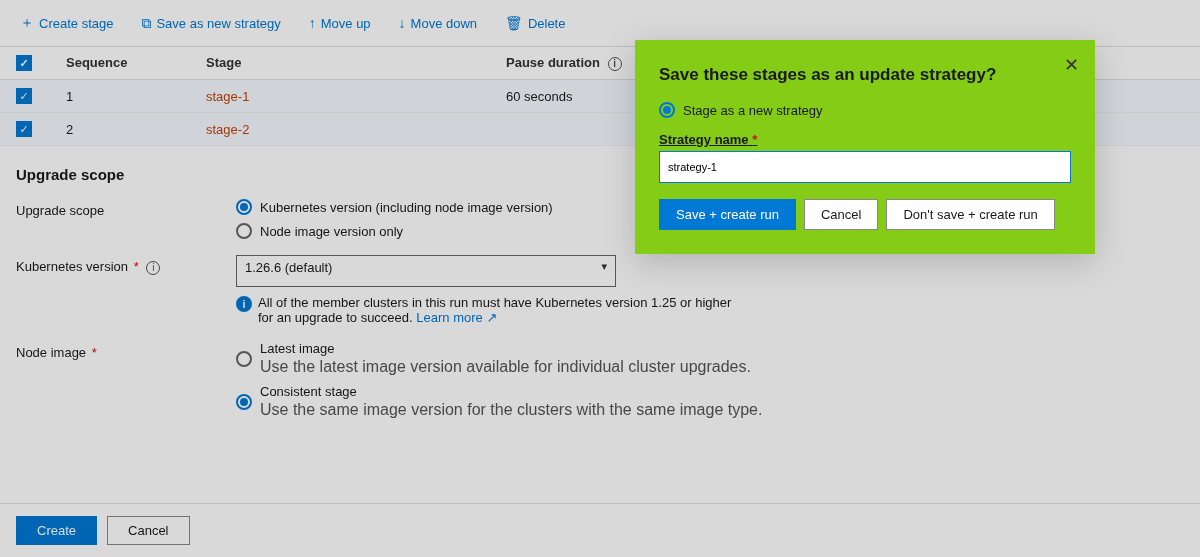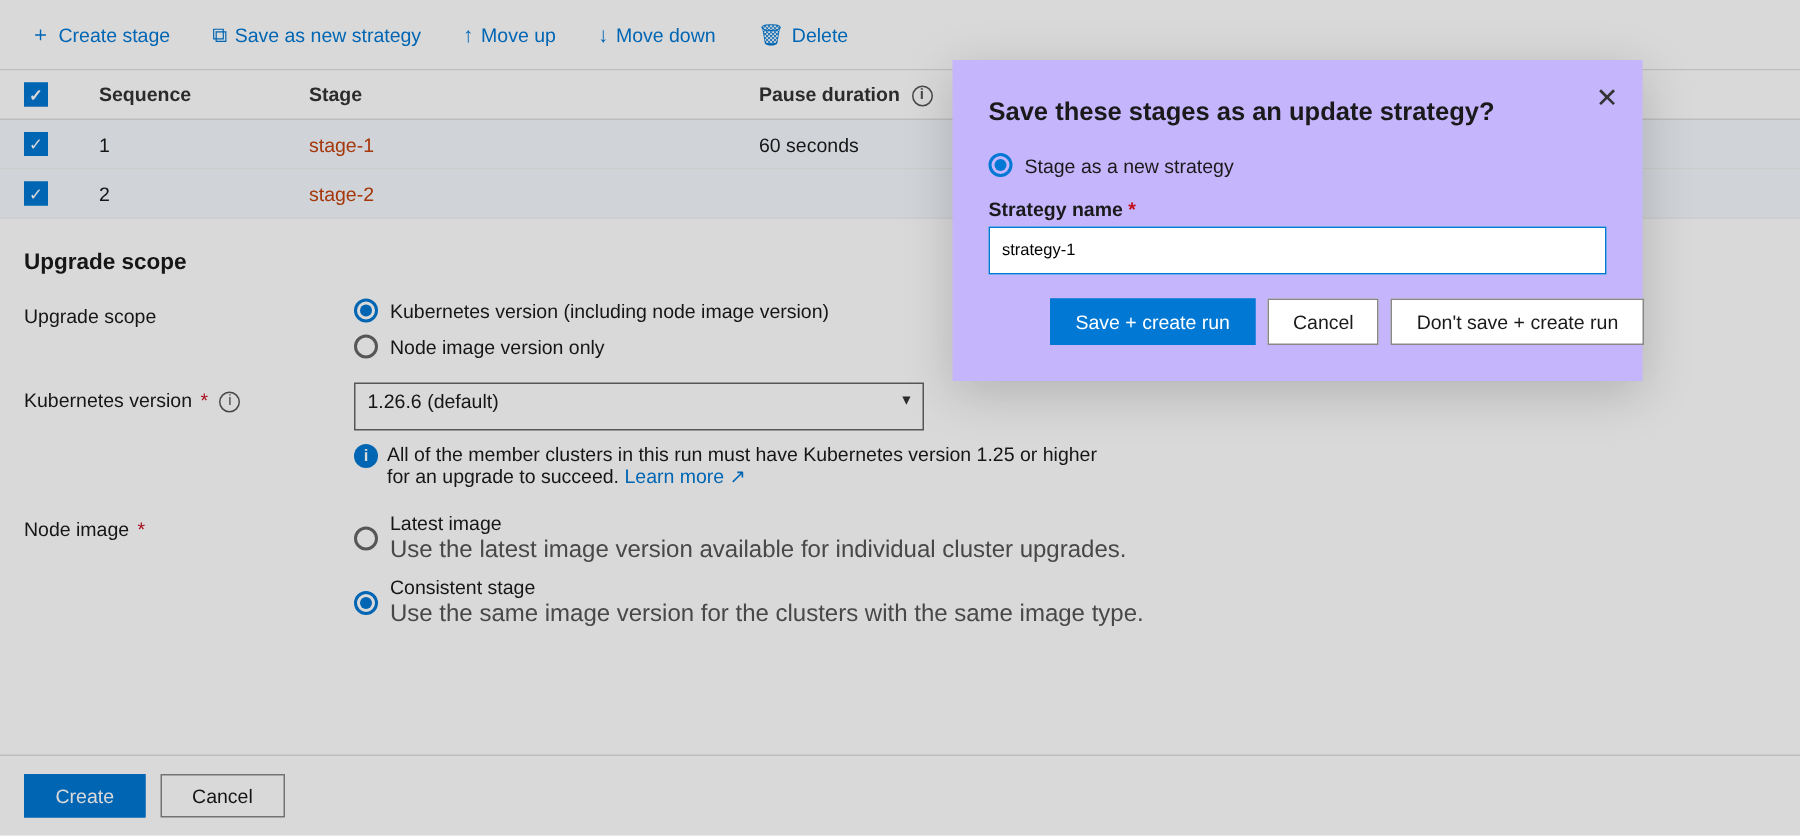--- a/index.html
+++ b/index.html
@@ -223,21 +223,21 @@
       top: 0; left: 0; right: 0; bottom: 0;
       background: rgba(0,0,0,0.15);
       z-index: 100;
       display: flex;
       align-items: flex-start;
       justify-content: center;
       padding-top: 40px;
       padding-left: 530px;
     }
     .modal {
-      background: #c4b5fd;
+      background: #84cc16;
       width: 460px;
       padding: 24px;
       box-shadow: 0 8px 32px rgba(0,0,0,0.18);
       position: relative;
     }
     .modal-title {
       font-size: 17px;
       font-weight: 600;
       margin-bottom: 16px;
       padding-right: 24px;
@@ -257,35 +257,35 @@
     .modal-radio-row {
       display: flex;
       align-items: center;
       gap: 8px;
       margin-bottom: 14px;
     }
     .modal-label {
       font-size: 13px;
       font-weight: 600;
       margin-bottom: 4px;
+      text-decoration: underline;
     }
     .required-star { color: #c50f1f; }
     .modal-input {
       width: 100%;
       height: 32px;
       border: 1.5px solid #0078d4;
       padding: 4px 8px;
       font-size: 11px;
       margin-bottom: 16px;
       outline: none;
     }
     .modal-buttons {
       display: flex;
       gap: 8px;
-      margin-left: 41px;
     }
     .btn-modal-primary {
       background: #0078d4;
       color: #fff;
       border: 1px solid #0078d4;
       padding: 7px 16px;
       font-size: 13px;
       cursor: pointer;
       white-space: nowrap;
     }

